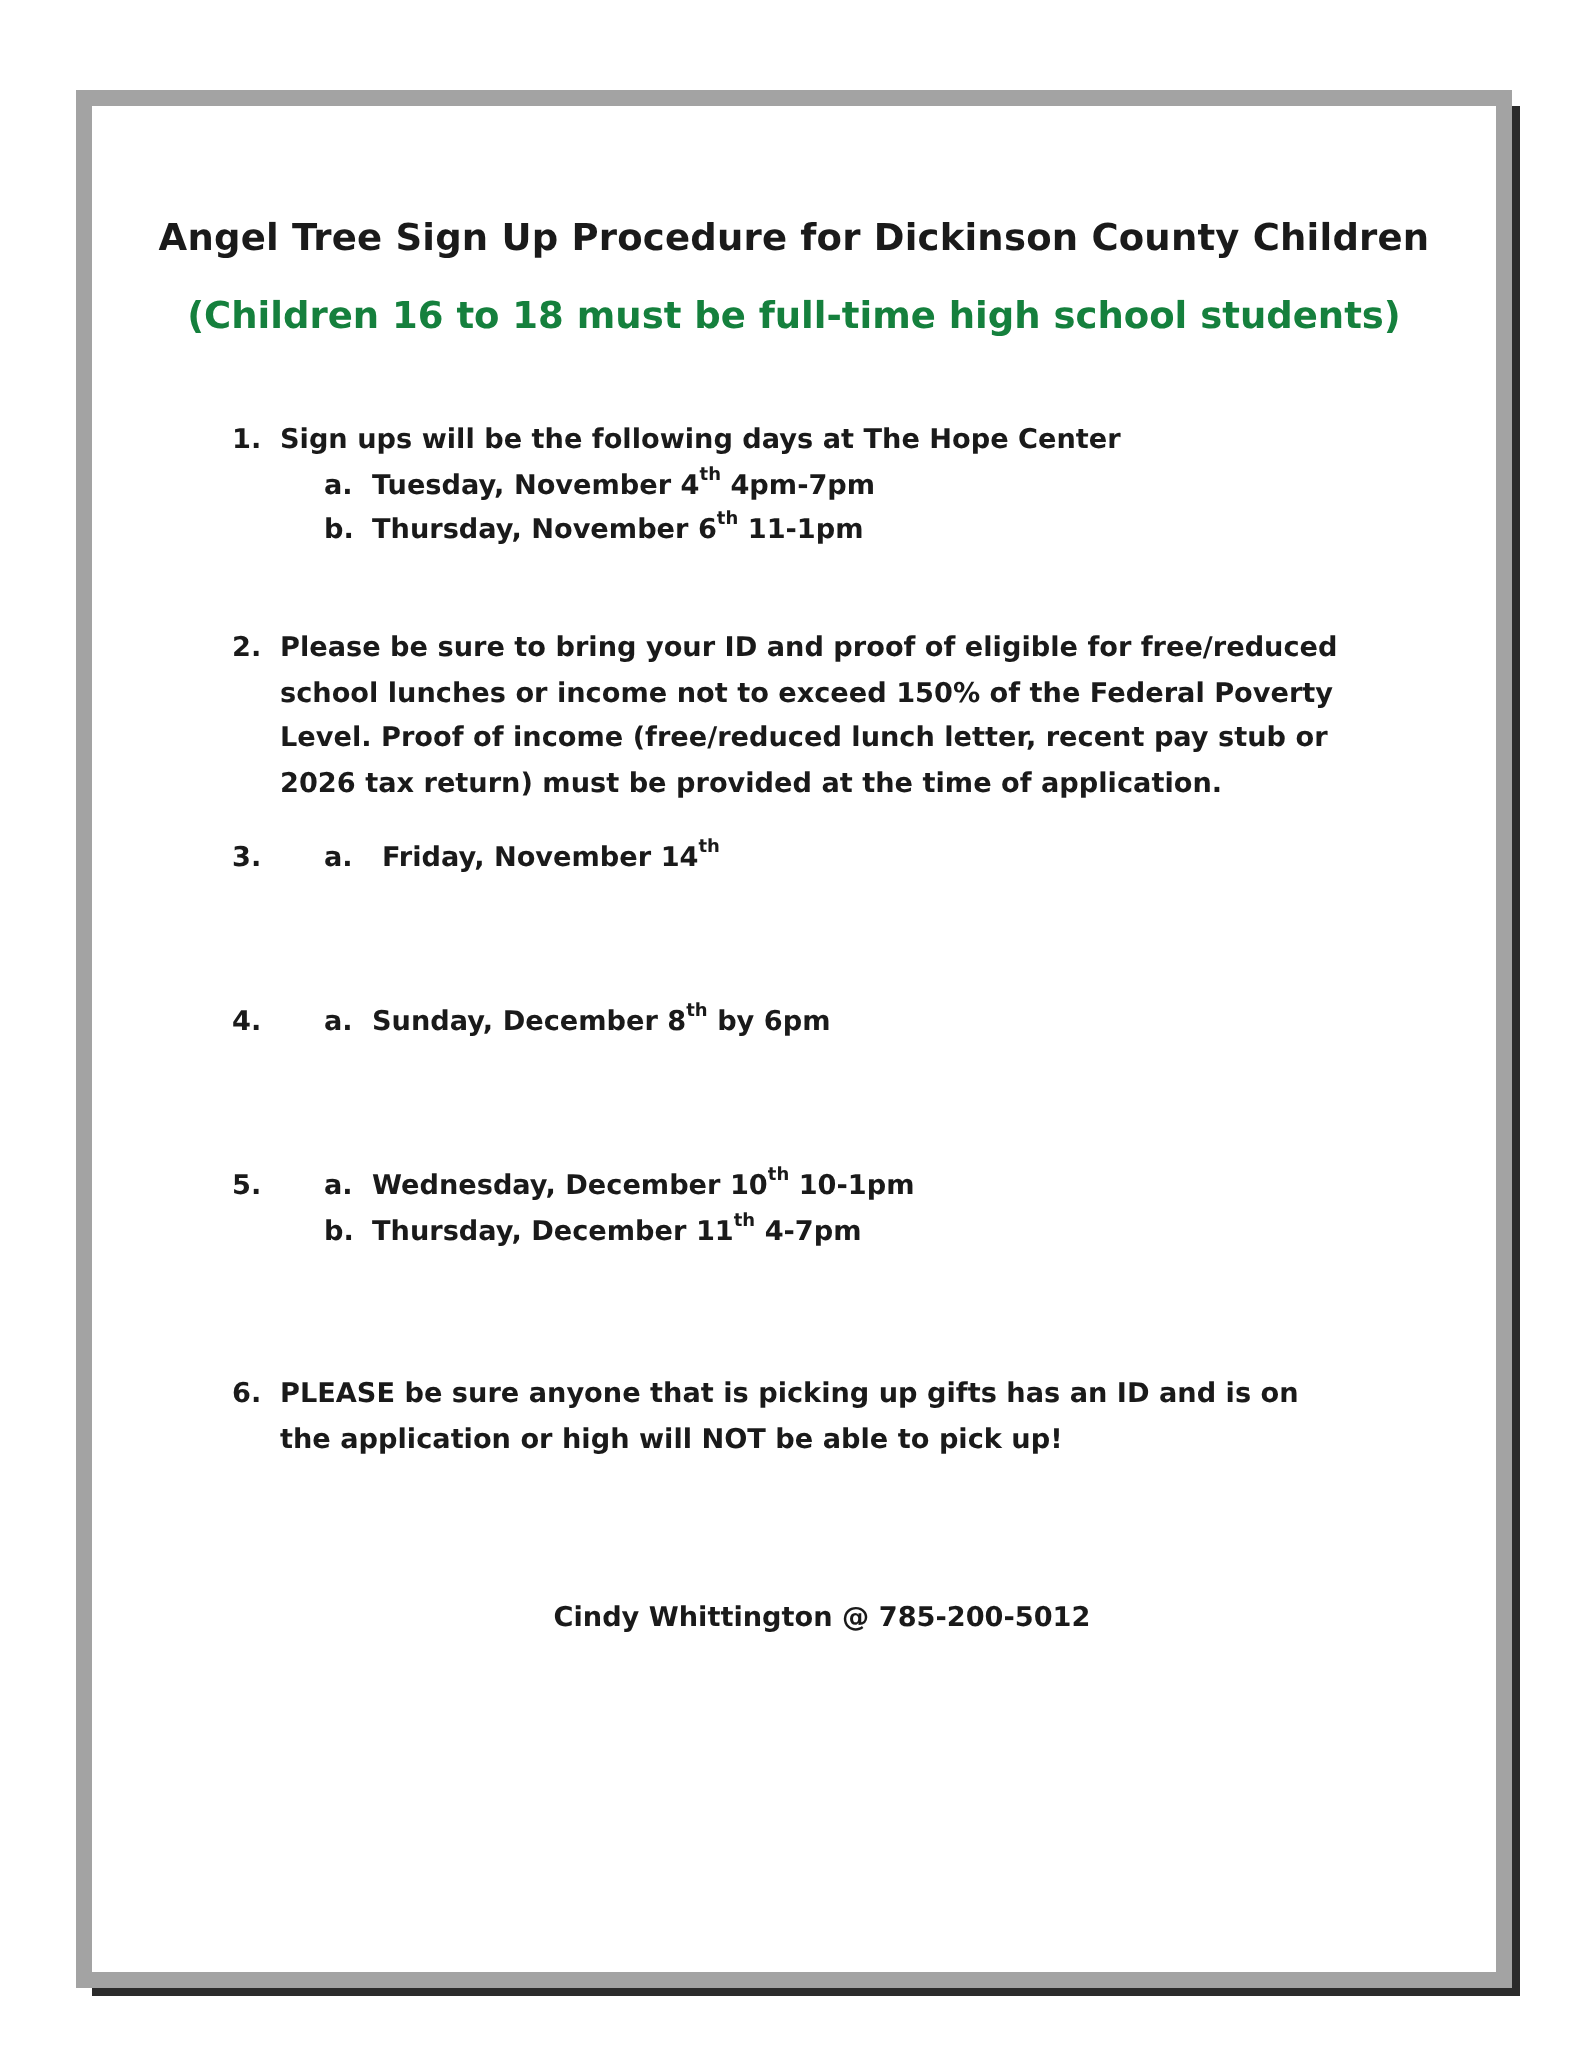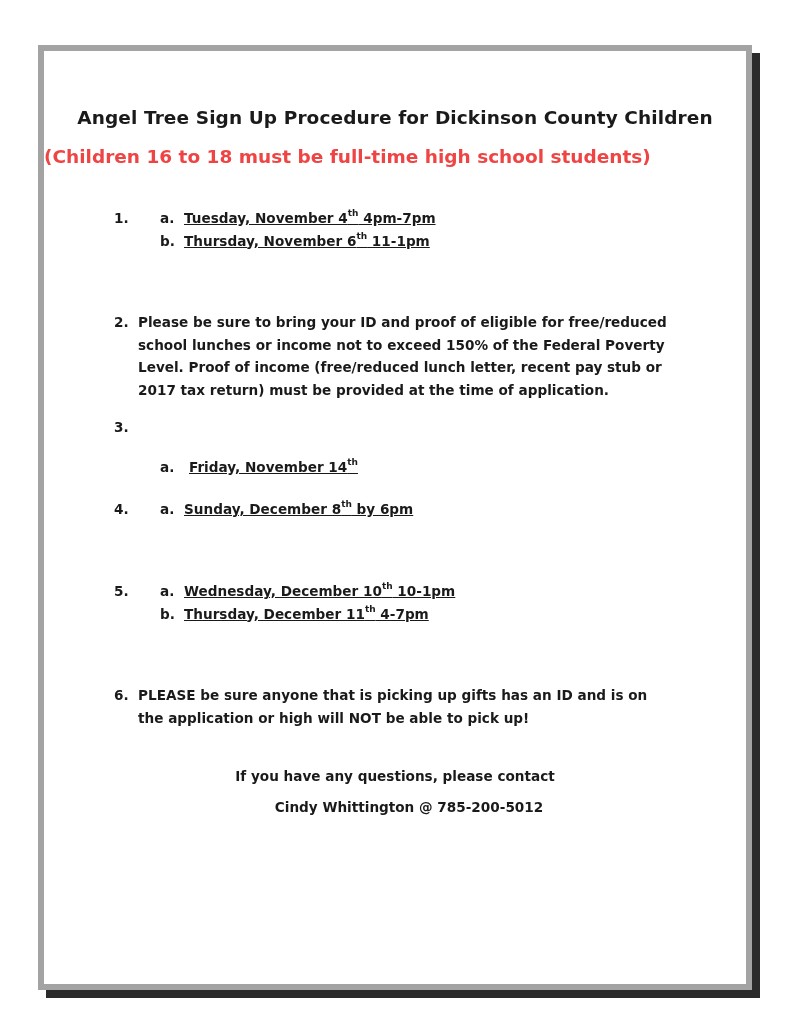--- a/index.html
+++ b/index.html
@@ -6,74 +6,75 @@
     body {
       width: 791px; height: 1024px; background: #ffffff; position: relative; overflow: hidden;
       font-family: "DejaVu Sans", "Liberation Sans", sans-serif; color: #1a1a1a;
     }
     .shadow {
       position: absolute; left: 46px; top: 53px; width: 714px; height: 945px;
       background: #2b2b2b;
     }
     .frame {
       position: absolute; left: 38px; top: 45px; width: 702px; height: 933px;
-      border: 6px solid #a3a3a3; background: #ffffff;
+      border: 8px solid #a3a3a3; background: #ffffff;
     }
     .title {
       position: absolute; left: 0; right: 0; top: 56px; text-align: center;
       font-size: 18.5px; font-weight: bold; letter-spacing: 0.1px; color: #1a1a1a;
     }
     .subtitle {
-      position: absolute; left: 0; right: 0; top: 95px; 
-      font-size: 18.5px; font-weight: bold; color: #ef4444;
+      position: absolute; left: 0; right: 0; top: 95px; text-align: center;
+      font-size: 18.5px; font-weight: bold; color: #15803d;
     }
     .item {
       position: absolute; left: 70px; width: 600px; font-size: 13.6px; font-weight: bold; line-height: 22.5px; color: #1a1a1a;
     }
     .item .num { position: absolute; left: 0; top: 0; }
     .item .text { margin-left: 24px; display: block; }
     .sub { position: relative; margin-left: 46px; }
     .sub .letter { position: absolute; left: 0; top: 0; }
-    .sub .subtext { margin-left: 24px; display: block; text-decoration: underline; }
+    .sub .subtext { margin-left: 24px; display: block; }
     sup { font-size: 9px; line-height: 0; position: relative; top: -1px; vertical-align: super; }
     .contact {
       position: absolute; left: 0; right: 0; text-align: center; font-size: 13.6px; font-weight: bold; color: #1a1a1a;
     }
   </style>
 </head>
 <body>
 
 <div class="shadow"></div>
 <div class="frame">
 
   <div class="title">Angel Tree Sign Up Procedure for Dickinson County Children</div>
   <div class="subtitle">(Children 16 to 18 must be full-time high school students)</div>
 
   <div class="item" style="top:156px;">
     <span class="num">1.</span>
+    <span class="text">Sign ups will be the following days at The Hope Center</span>
     <div class="sub">
       <span class="letter">a.</span>
       <span class="subtext"><span>Tuesday, November 4</span><sup>th</sup><span> 4pm-7pm</span></span>
     </div>
     <div class="sub">
       <span class="letter">b.</span>
       <span class="subtext"><span>Thursday, November 6</span><sup>th</sup><span> 11-1pm</span></span>
     </div>
   </div>
 
   <div class="item" style="top:260px; width:590px;">
     <span class="num">2.</span>
-    <span class="text">Please be sure to bring your ID and proof of eligible for free/reduced school lunches or income not to exceed 150% of the Federal Poverty Level. Proof of income (free/reduced lunch letter, recent pay stub or 2017 tax return) must be provided at the time of application.</span>
+    <span class="text">Please be sure to bring your ID and proof of eligible for free/reduced school lunches or income not to exceed 150% of the Federal Poverty Level. Proof of income (free/reduced lunch letter, recent pay stub or 2026 tax return) must be provided at the time of application.</span>
   </div>
 
   <div class="item" style="top:365px;">
     <span class="num">3.</span>
     <div class="sub">
       <span class="letter">a.</span>
-      <span class="subtext" style="margin-left:29px;margin-top:40px;"><span>Friday, November 14</span><sup>th</sup><span></span></span>
+      <span class="subtext" style="margin-left:29px;"><span>Friday, November 14</span><sup>th</sup><span></span></span>
     </div>
   </div>
 
   <div class="item" style="top:447px;">
     <span class="num">4.</span>
     <div class="sub">
       <span class="letter">a.</span>
       <span class="subtext"><span>Sunday, December 8</span><sup>th</sup><span> by 6pm</span></span>
     </div>
   </div>
@@ -88,16 +89,15 @@
       <span class="letter">b.</span>
       <span class="subtext"><span>Thursday, December 11</span><sup>th</sup><span> 4-7pm</span></span>
     </div>
   </div>
 
   <div class="item" style="top:633px; width:560px;">
     <span class="num">6.</span>
     <span class="text">PLEASE be sure anyone that is picking up gifts has an ID and is on the application or high will NOT be able to pick up!</span>
   </div>
 
-  <div class="contact" style="top:717px;">If you have any questions, please contact</div>
   <div class="contact" style="top:748px;padding-left:28px;">Cindy Whittington @ 785-200-5012</div>
 
 </div>
 
 </body></html>

